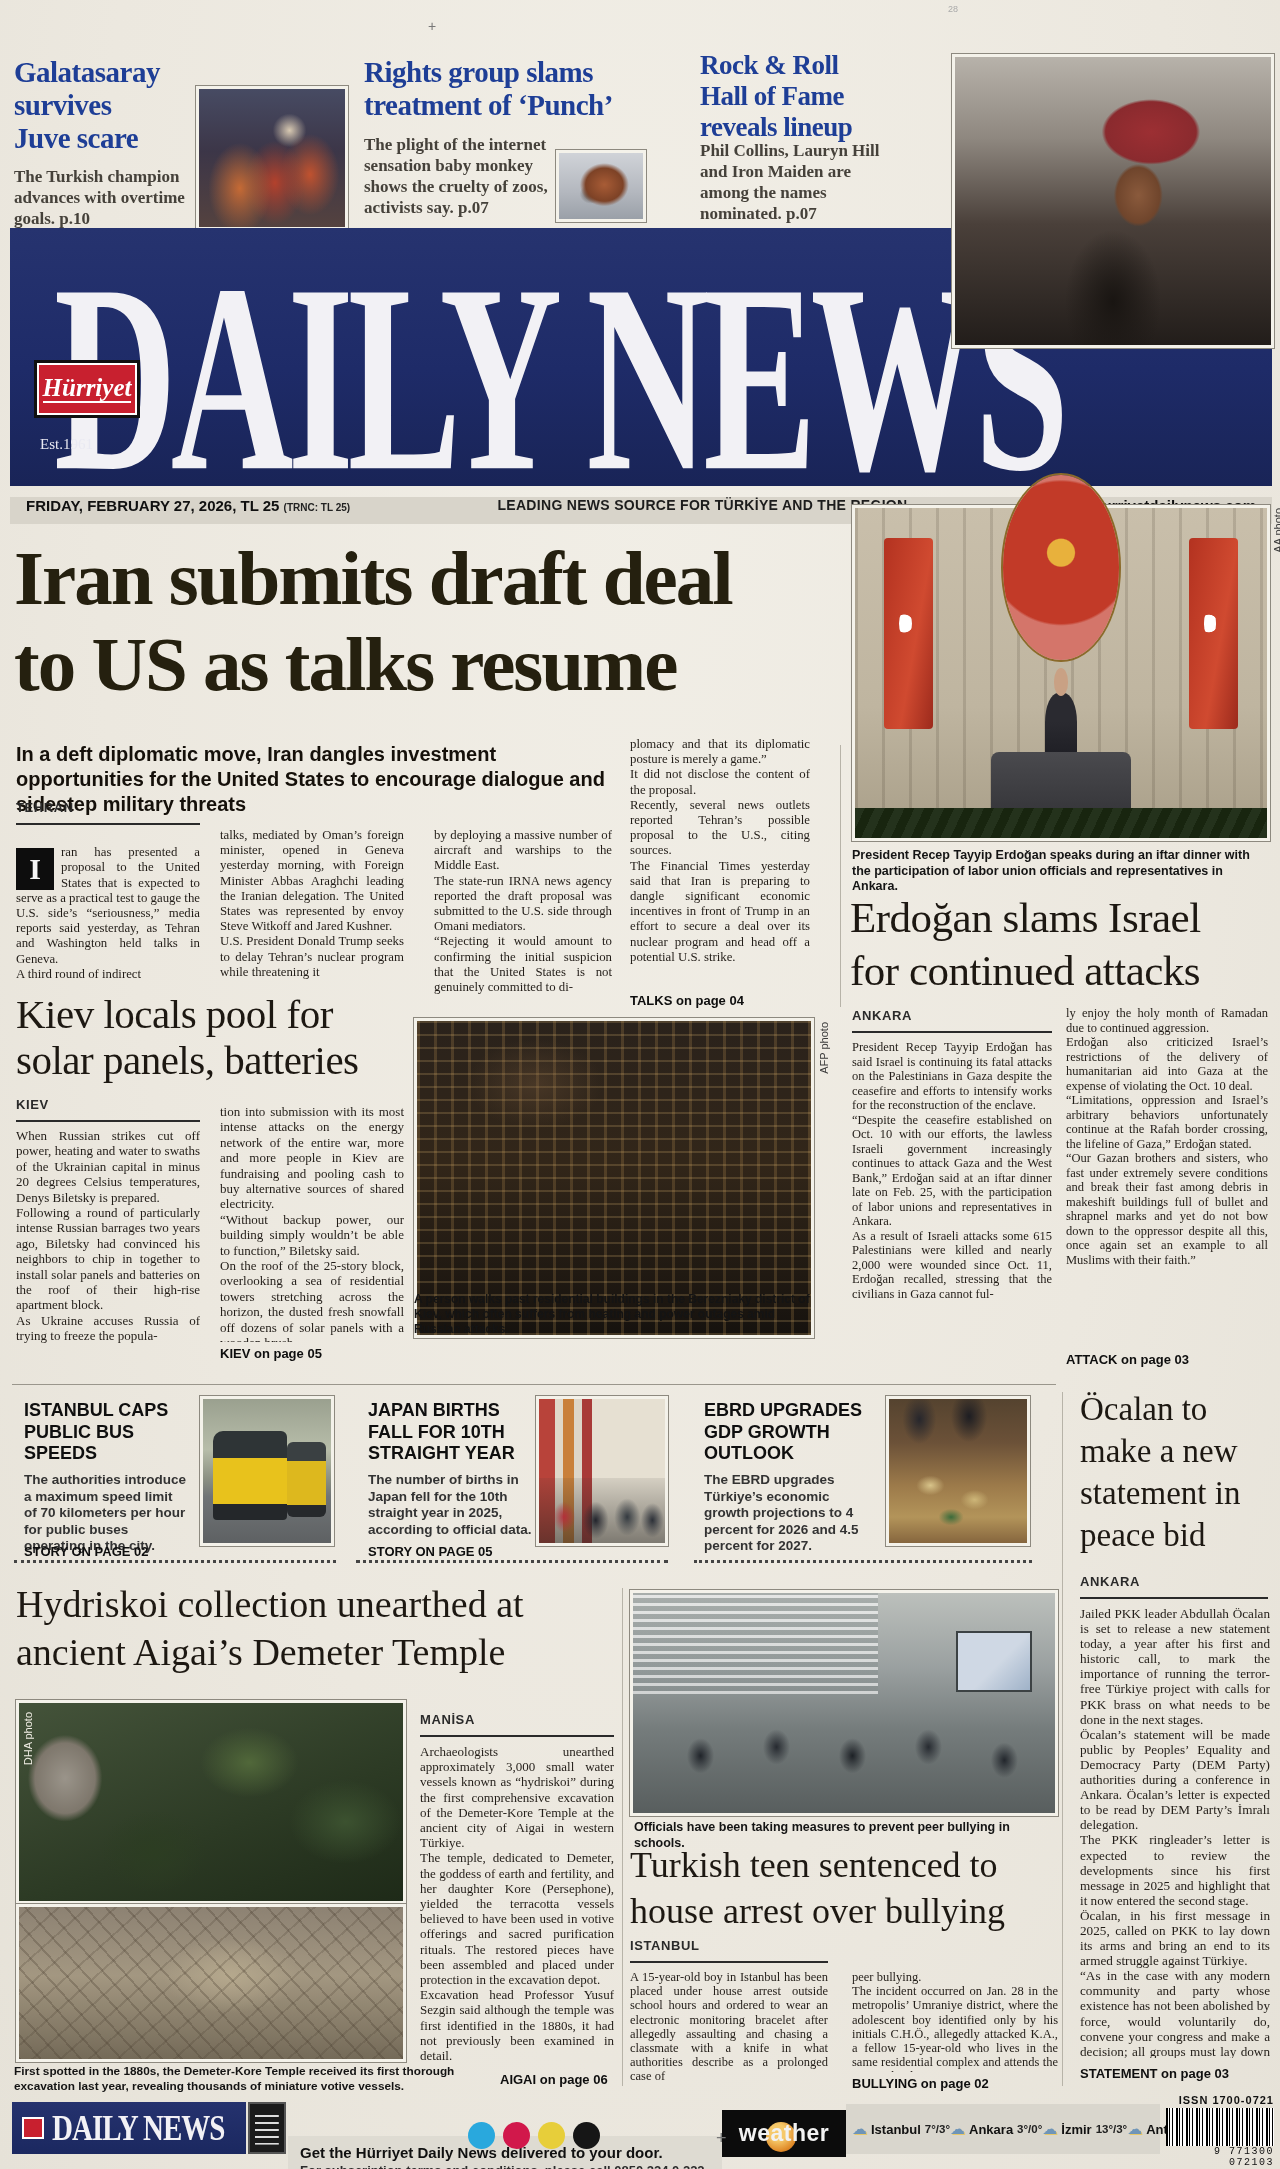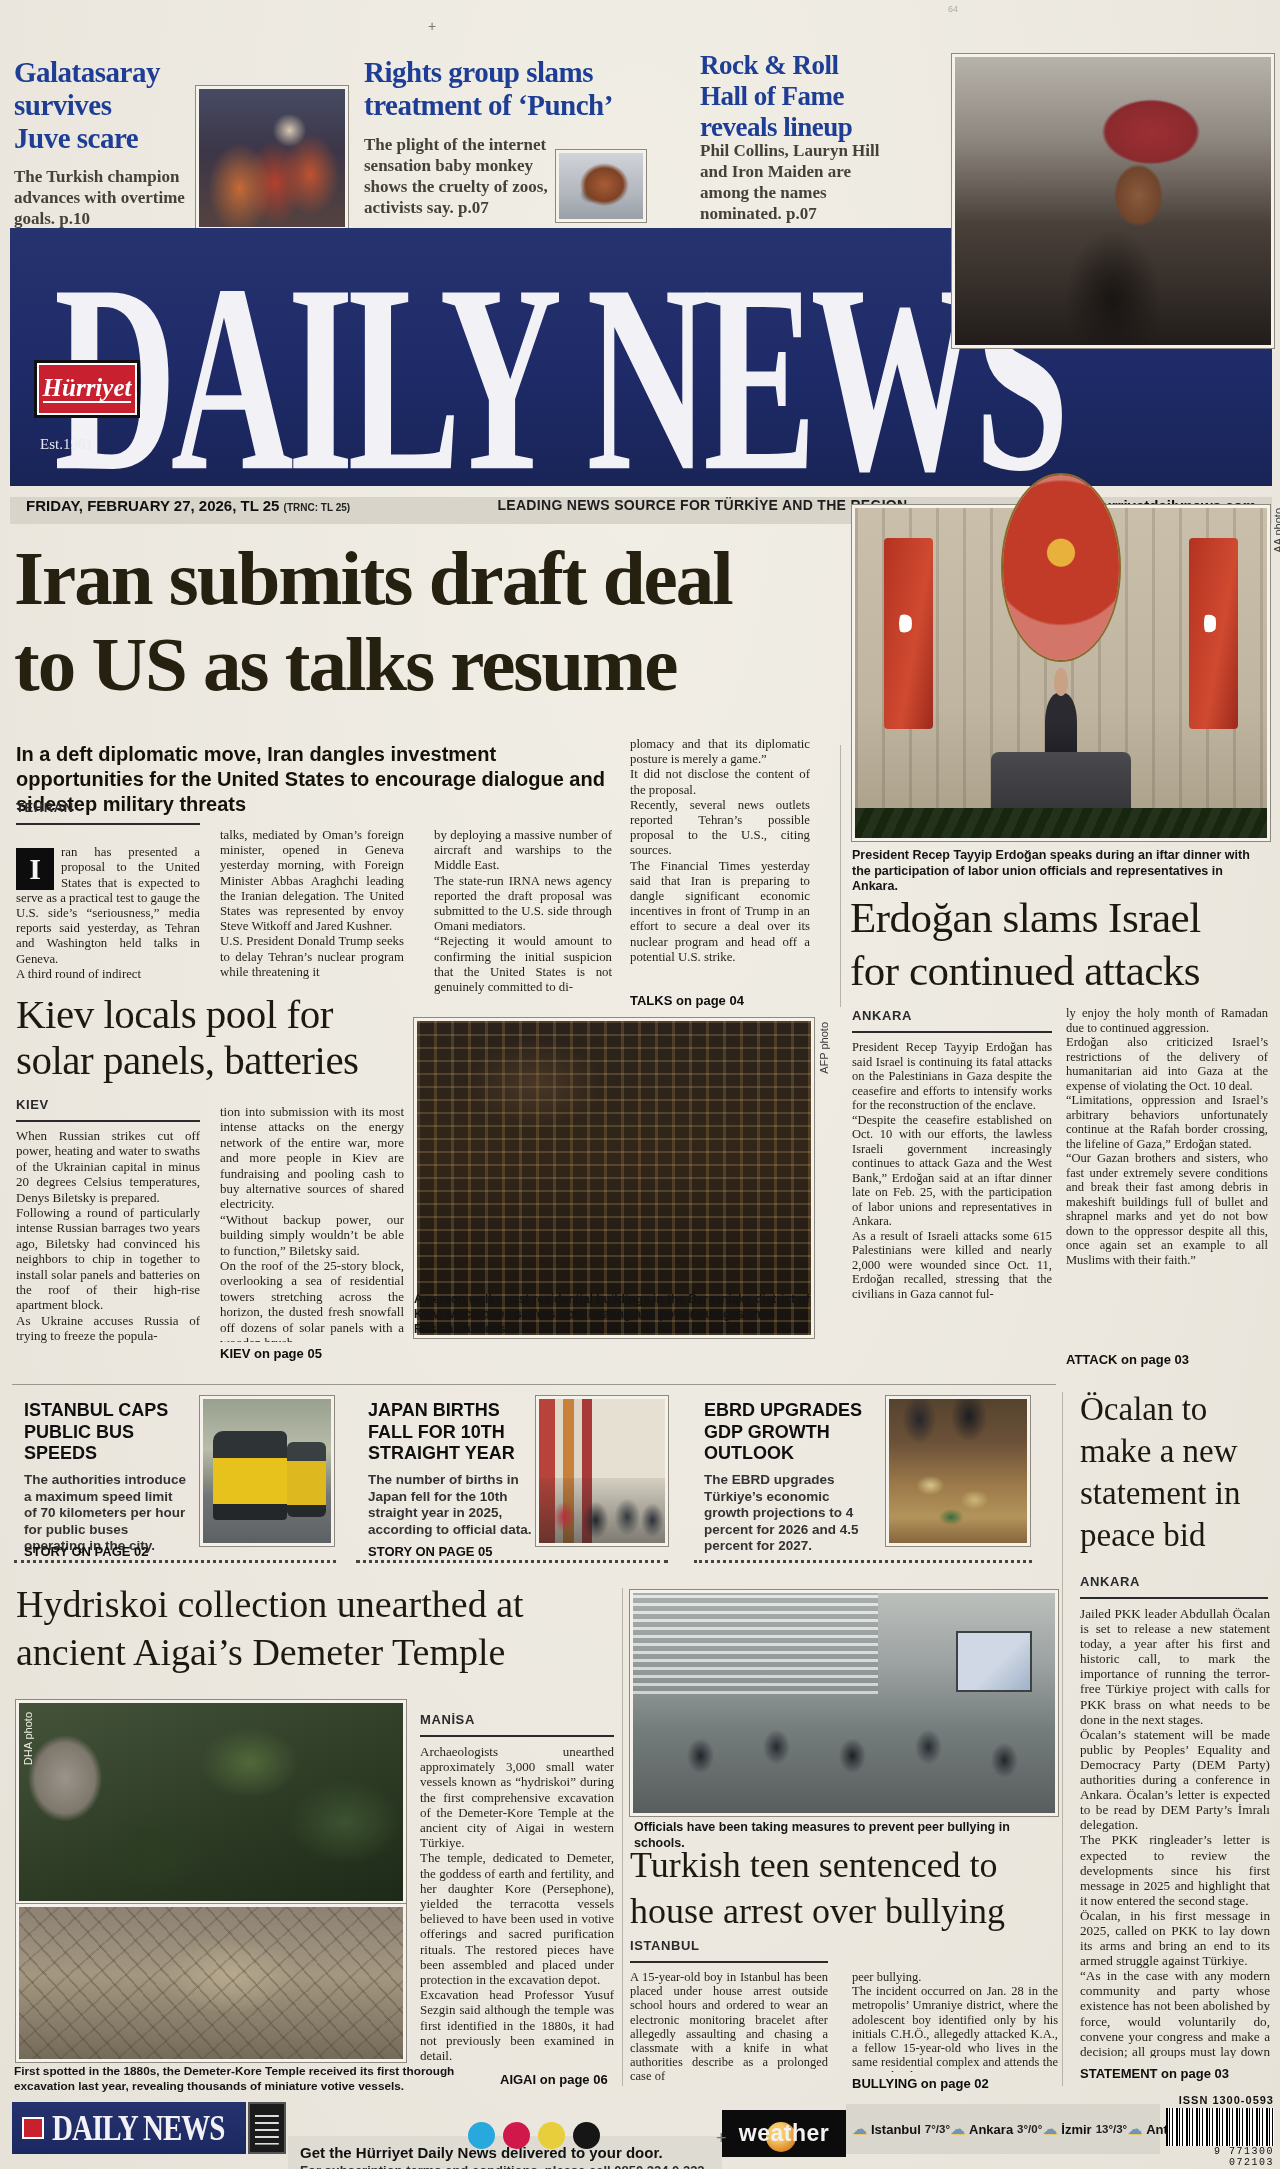--- a/index.html
+++ b/index.html
@@ -147,21 +147,21 @@
   .bars{height:38px;background:repeating-linear-gradient(90deg,#000 0 2px,#fff 2px 3px,#000 3px 4px,#fff 4px 6px,#000 6px 7px,#fff 7px 10px);}
   .bnum{font:10px "Liberation Mono","DejaVu Sans Mono",monospace;color:#111;letter-spacing:1.5px;}
   .dot{width:27px;height:27px;border-radius:50%;position:absolute;top:2122px;}
   .mark{position:absolute;color:#777;font:14px "Liberation Sans",sans-serif;}
 </style>
 </head>
 <body>
 
 <div class="page">
 
-  <div class="mark" style="left:948px;top:4px;font-size:9px;color:#aaa;">64</div>
+  <div class="mark" style="left:948px;top:4px;font-size:9px;color:#aaa;">28</div>
   <div class="mark" style="left:428px;top:18px;">+</div>
 
   <div class="abs thead" style="left:14px;top:56px;width:190px;">Galatasaray
 survives
 Juve scare</div>
   <div class="abs tsub" style="left:14px;top:166px;width:178px;">The Turkish champion advances with overtime goals. p.10</div>
   <div class="abs photo ph-gala" style="left:196px;top:86px;width:152px;height:144px;"></div>
 
   <div class="abs thead" style="left:364px;top:56px;width:300px;">Rights group slams
 treatment of ‘Punch’</div>
@@ -344,21 +344,21 @@
         <span class="cn">İzmir</span>
         <span class="ct">13°/3°</span>
       </span>
     <span class="city">
         <span class="ci">☁</span>
         <span class="cn">Antalya</span>
         <span class="ct">17°/6°</span>
       </span>
   </div>
   <div class="abs" style="left:1166px;top:2094px;width:108px;text-align:right;">
-    <div class="issn">ISSN 1300-0593</div>
+    <div class="issn">ISSN 1700-0721</div>
     <div class="bars" style="margin-top:2px;"></div>
     <div class="bnum">9 771300 072103</div>
   </div>
 
   <div class="dot" style="left:468px;background:#29a8dd;"></div>
   <div class="dot" style="left:503px;background:#d1184b;"></div>
   <div class="dot" style="left:538px;background:#e7ce3a;"></div>
   <div class="dot" style="left:573px;background:#161616;"></div>
   <div class="mark" style="left:716px;top:2128px;font-size:18px;">+</div>
 

